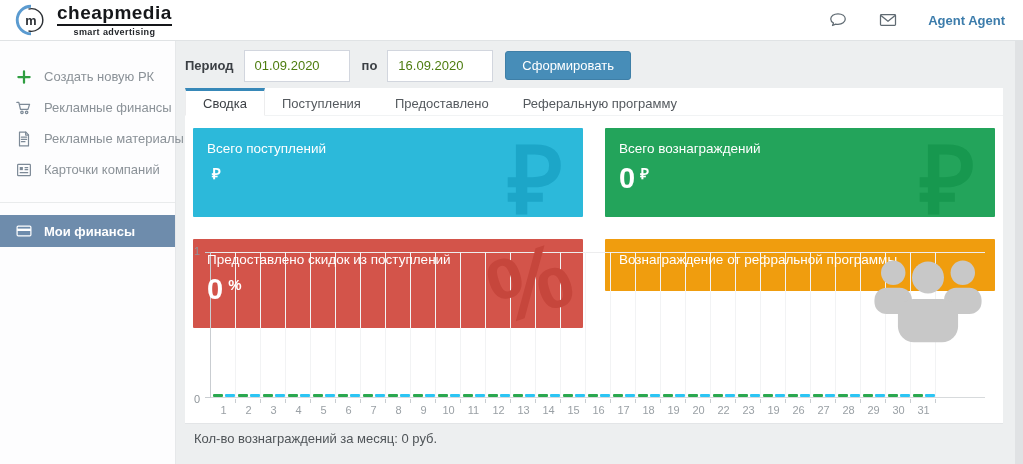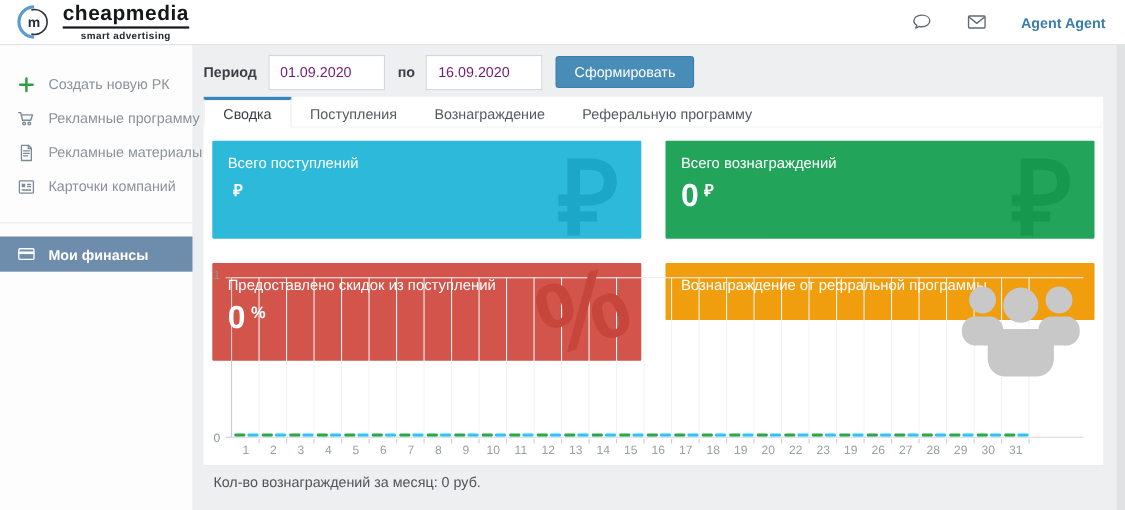--- a/index.html
+++ b/index.html
@@ -43,21 +43,21 @@
     background:#6e8cac; color:#ffffff; font-weight:bold; height:32px;
   }
   
   .controls {
     position:absolute; left:185px; top:51px; height:29px;
     display:flex; align-items:center; z-index:3;
   }
   .ctl-label { font-size:13px; font-weight:bold; color:#3b3f44; }
   .ctl-input {
     height:32px; width:106px; margin:0 0 0 10px; padding:0 10px;
-    border:1px solid #d2d6de; background:#fff; font-size:13px; color:#701a75;
+    border:1px solid #d2d6de; background:#fff; font-size:13px; color:#4d7c0f;
     font-family:"Liberation Sans", sans-serif; outline:none;
   }
   .ctl-label.mid { margin-left:12px; }
   .ctl-btn {
     height:29px; margin-left:12px; padding:0 16px;
     background:#478db8; border:1px solid #3f7fa7; border-radius:3px;
     color:#fff; font-size:13px; font-family:"Liberation Sans", sans-serif; cursor:pointer;
   }
   
   .panel {
@@ -152,21 +152,21 @@
     <span>Создать новую РК</span>
   </div>
       <div class="side-item">
     <span class="ic">
           <svg viewBox="0 0 24 24" fill="none" stroke="#7d8a97" stroke-width="1.7" stroke-linecap="round" stroke-linejoin="round" width="100%" height="100%">
             <path d="M2.5 4.5h2.6l2.2 9.3h10l2.1-6.6H6.1"></path>
             <circle cx="9.3" cy="17.8" r="1.6"></circle>
             <circle cx="15.5" cy="17.8" r="1.6"></circle>
           </svg>
         </span>
-    <span>Рекламные программу</span>
+    <span>Рекламные финансы</span>
   </div>
       <div class="side-item">
     <span class="ic">
           <svg viewBox="0 0 24 24" fill="none" stroke="#7d8a97" stroke-width="1.6" stroke-linecap="round" stroke-linejoin="round" width="100%" height="100%">
             <path d="M6 2.8h8.5l3.5 3.6v14.8H6z"></path>
             <path d="M14.2 2.8v3.9h3.8"></path>
             <path d="M8.5 9.5h7M8.5 12.5h7M8.5 15.5h4.8"></path>
           </svg>
         </span>
     <span>Рекламные материалы</span>
@@ -204,21 +204,21 @@
 
 <div class="panel">
   <div class="tabbar">
       <div class="tab active">
         <span>Сводка</span>
       </div>
       <div class="tab">
         <span>Поступления</span>
       </div>
       <div class="tab">
-        <span>Вознаграждение</span>
+        <span>Предоставлено</span>
       </div>
       <div class="tab">
         <span>Реферальную программу</span>
       </div>
     </div>
 
   <div class="cards">
       <div class="card" style="background: rgb(44, 185, 218);">
     <div class="card-title">Всего поступлений</div>
     <div class="card-value"><span></span><span class="unit">₽</span></div>

